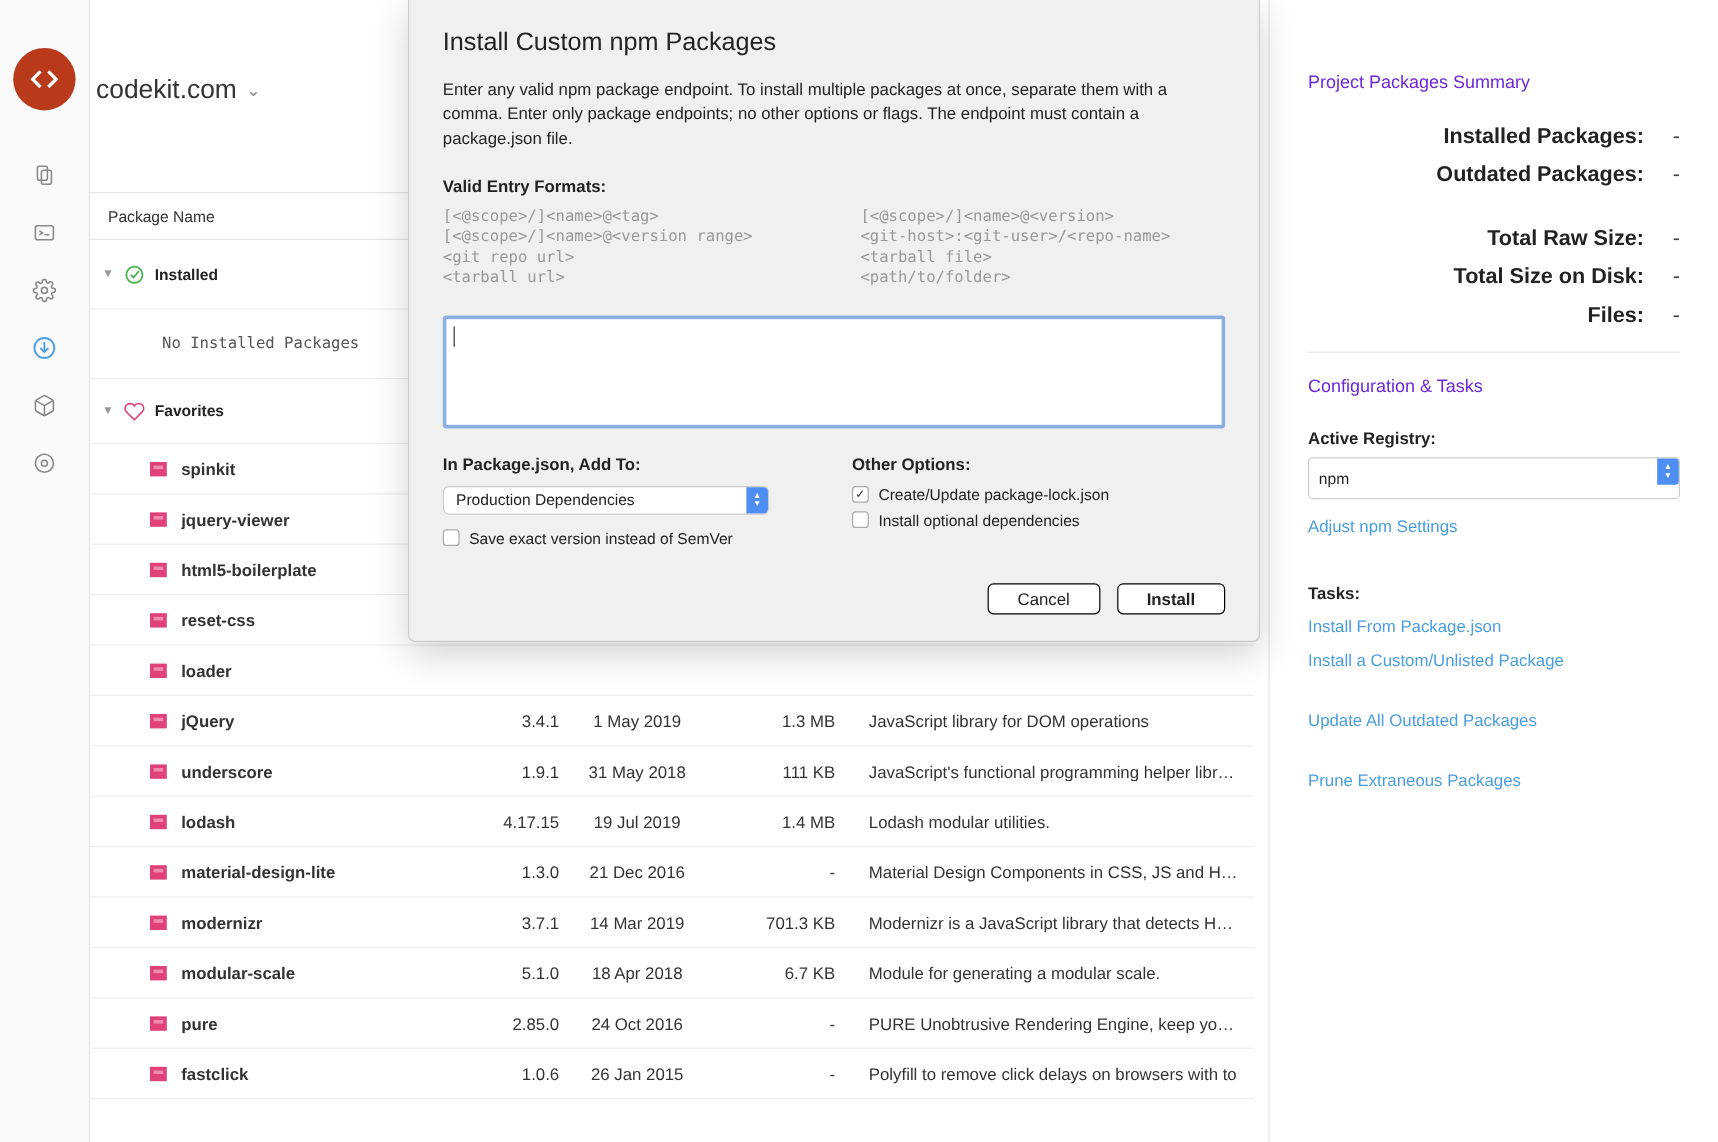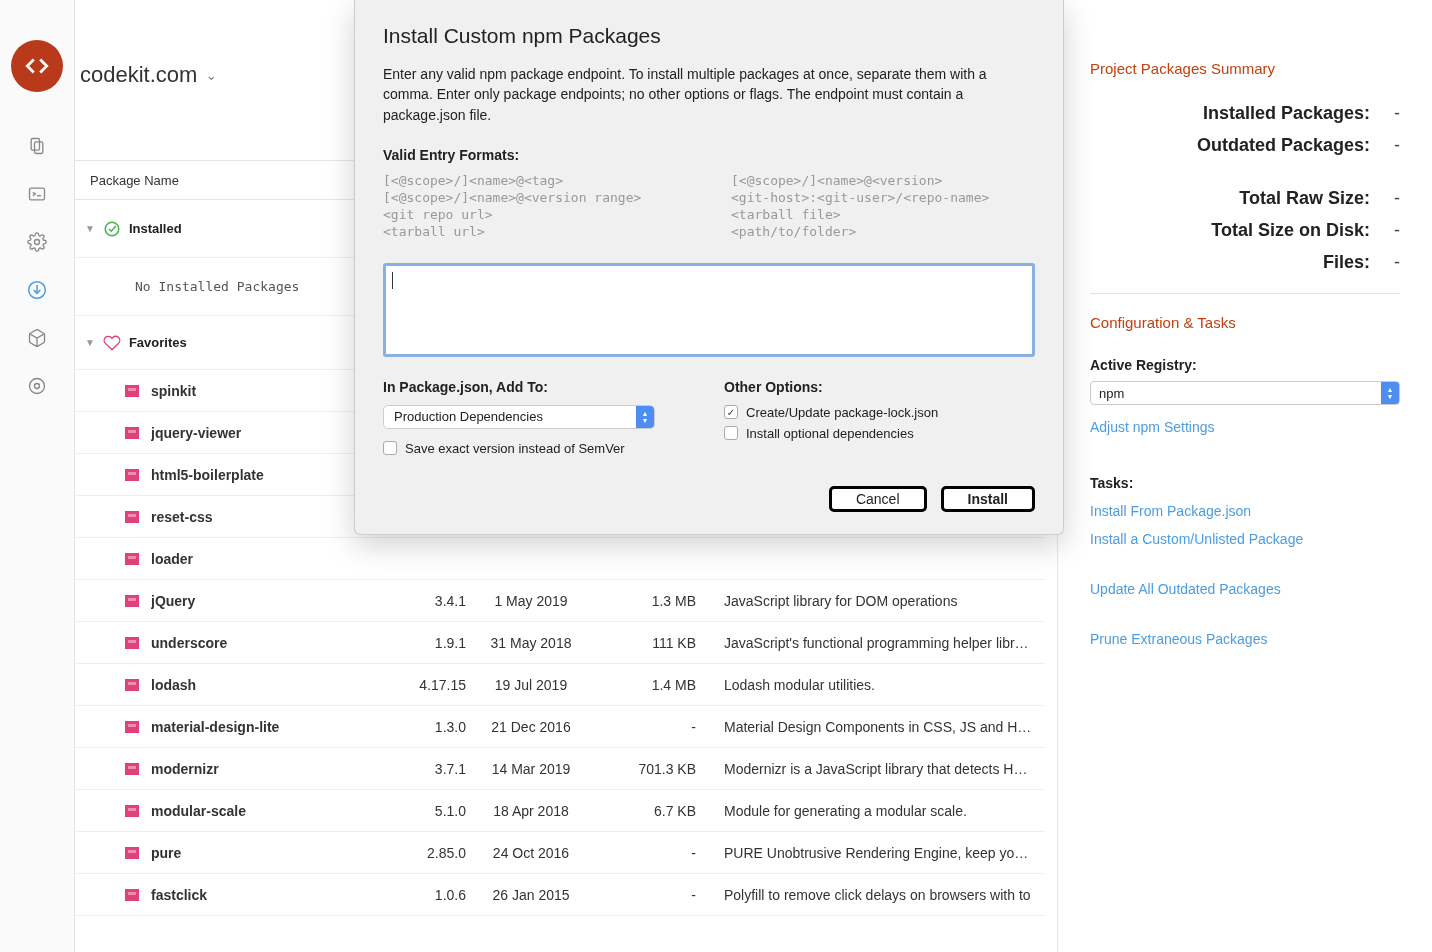--- a/index.html
+++ b/index.html
@@ -186,21 +186,21 @@
   position: absolute;
   right: 0; top: 0;
   width: 375px;
   height: 952px;
   border-left: 1px solid #e5e5e5;
   padding: 60px 32px 20px 32px;
 }
 .right-panel h3 {
   font-size: 15px;
   font-weight: 400;
-  color: #c2410c;
+  color: #6d28d9;
   margin-bottom: 26px;
 }
 .summary-row {
   display: flex;
   justify-content: space-between;
   font-size: 18px;
   margin: 11px 0;
 }
 .summary-row .lab { font-weight: 600; text-align: right; flex: 1; }
 .summary-row .val { width: 30px; text-align: right; color: #444; }
@@ -209,21 +209,21 @@
   font-weight: 600;
   font-size: 14px;
   margin: 14px 0 8px 0;
 }
 .select-wrap {
   position: relative;
   margin-bottom: 14px;
 }
 .select-wrap .sel {
   width: 100%;
-  height: 24px;
+  height: 35px;
   border: 1px solid #ccc;
   border-radius: 4px;
   padding: 0 8px;
   font-size: 13px;
   display: flex;
   align-items: center;
   background: #fff;
 }
 .select-wrap .arr {
   position: absolute;
@@ -243,21 +243,21 @@
   display: block;
   color: #4a9de0;
   font-size: 14px;
   margin: 12px 0;
   text-decoration: none;
 }
 
 
 .modal-backdrop {
   position: absolute;
-  left: 354px;
+  left: 340px;
   top: 0;
   width: 710px;
   background: #f0f0f0;
   border: 1px solid #ccc;
   border-top: none;
   border-radius: 0 0 6px 6px;
   box-shadow: 0 10px 30px rgba(0,0,0,0.18);
   padding: 24px 28px 22px 28px;
 }
 .modal-backdrop h2 {
@@ -354,21 +354,21 @@
 }
 .modal-buttons {
   display: flex;
   justify-content: flex-end;
   gap: 14px;
   margin-top: 24px;
 }
 .btn {
   height: 26px;
   padding: 0 24px;
-  border: 3px solid #000000;
+  border: 1px solid #000000;
   border-radius: 5px;
   background: #fff;
   font-size: 14px;
   display: flex;
   align-items: center;
   justify-content: center;
 }
 .btn.primary { font-weight: 600; }
 
 .corner-icons {

